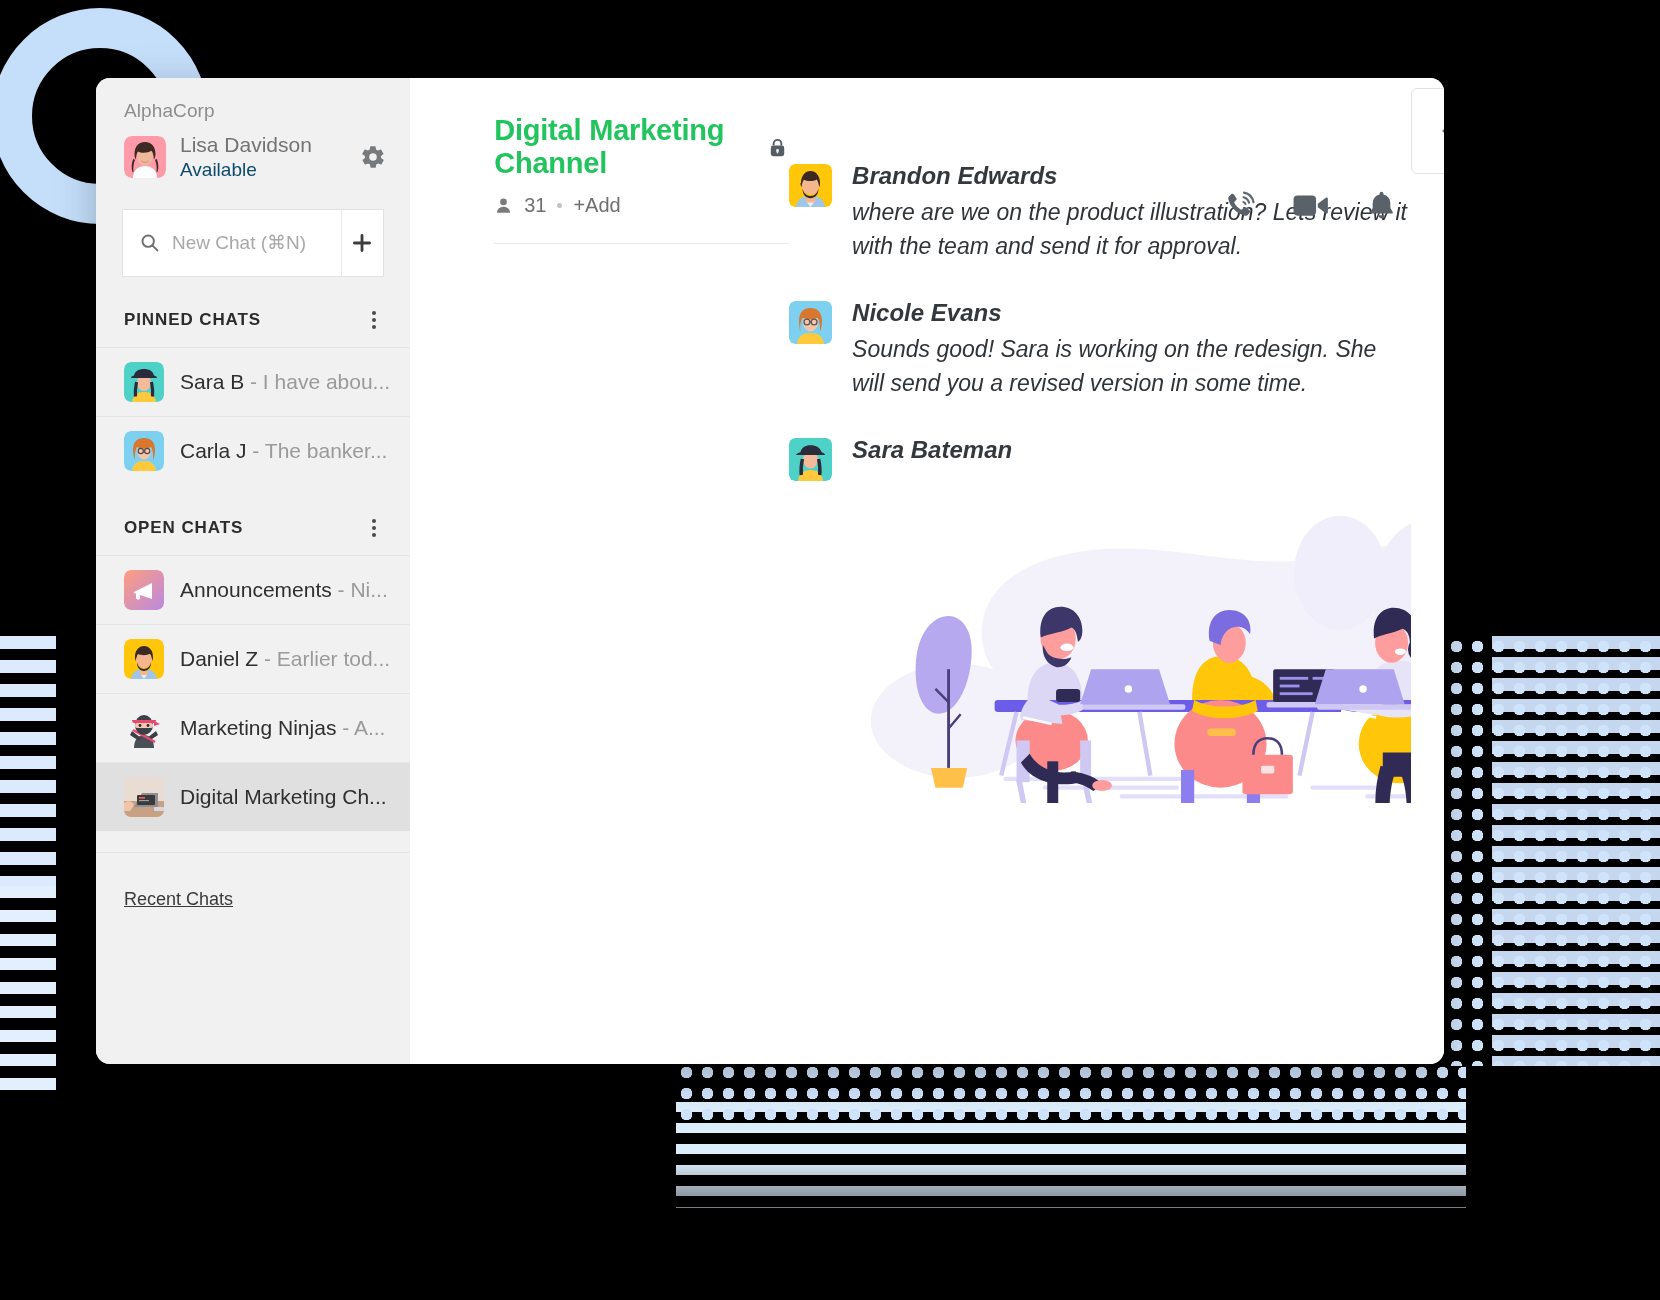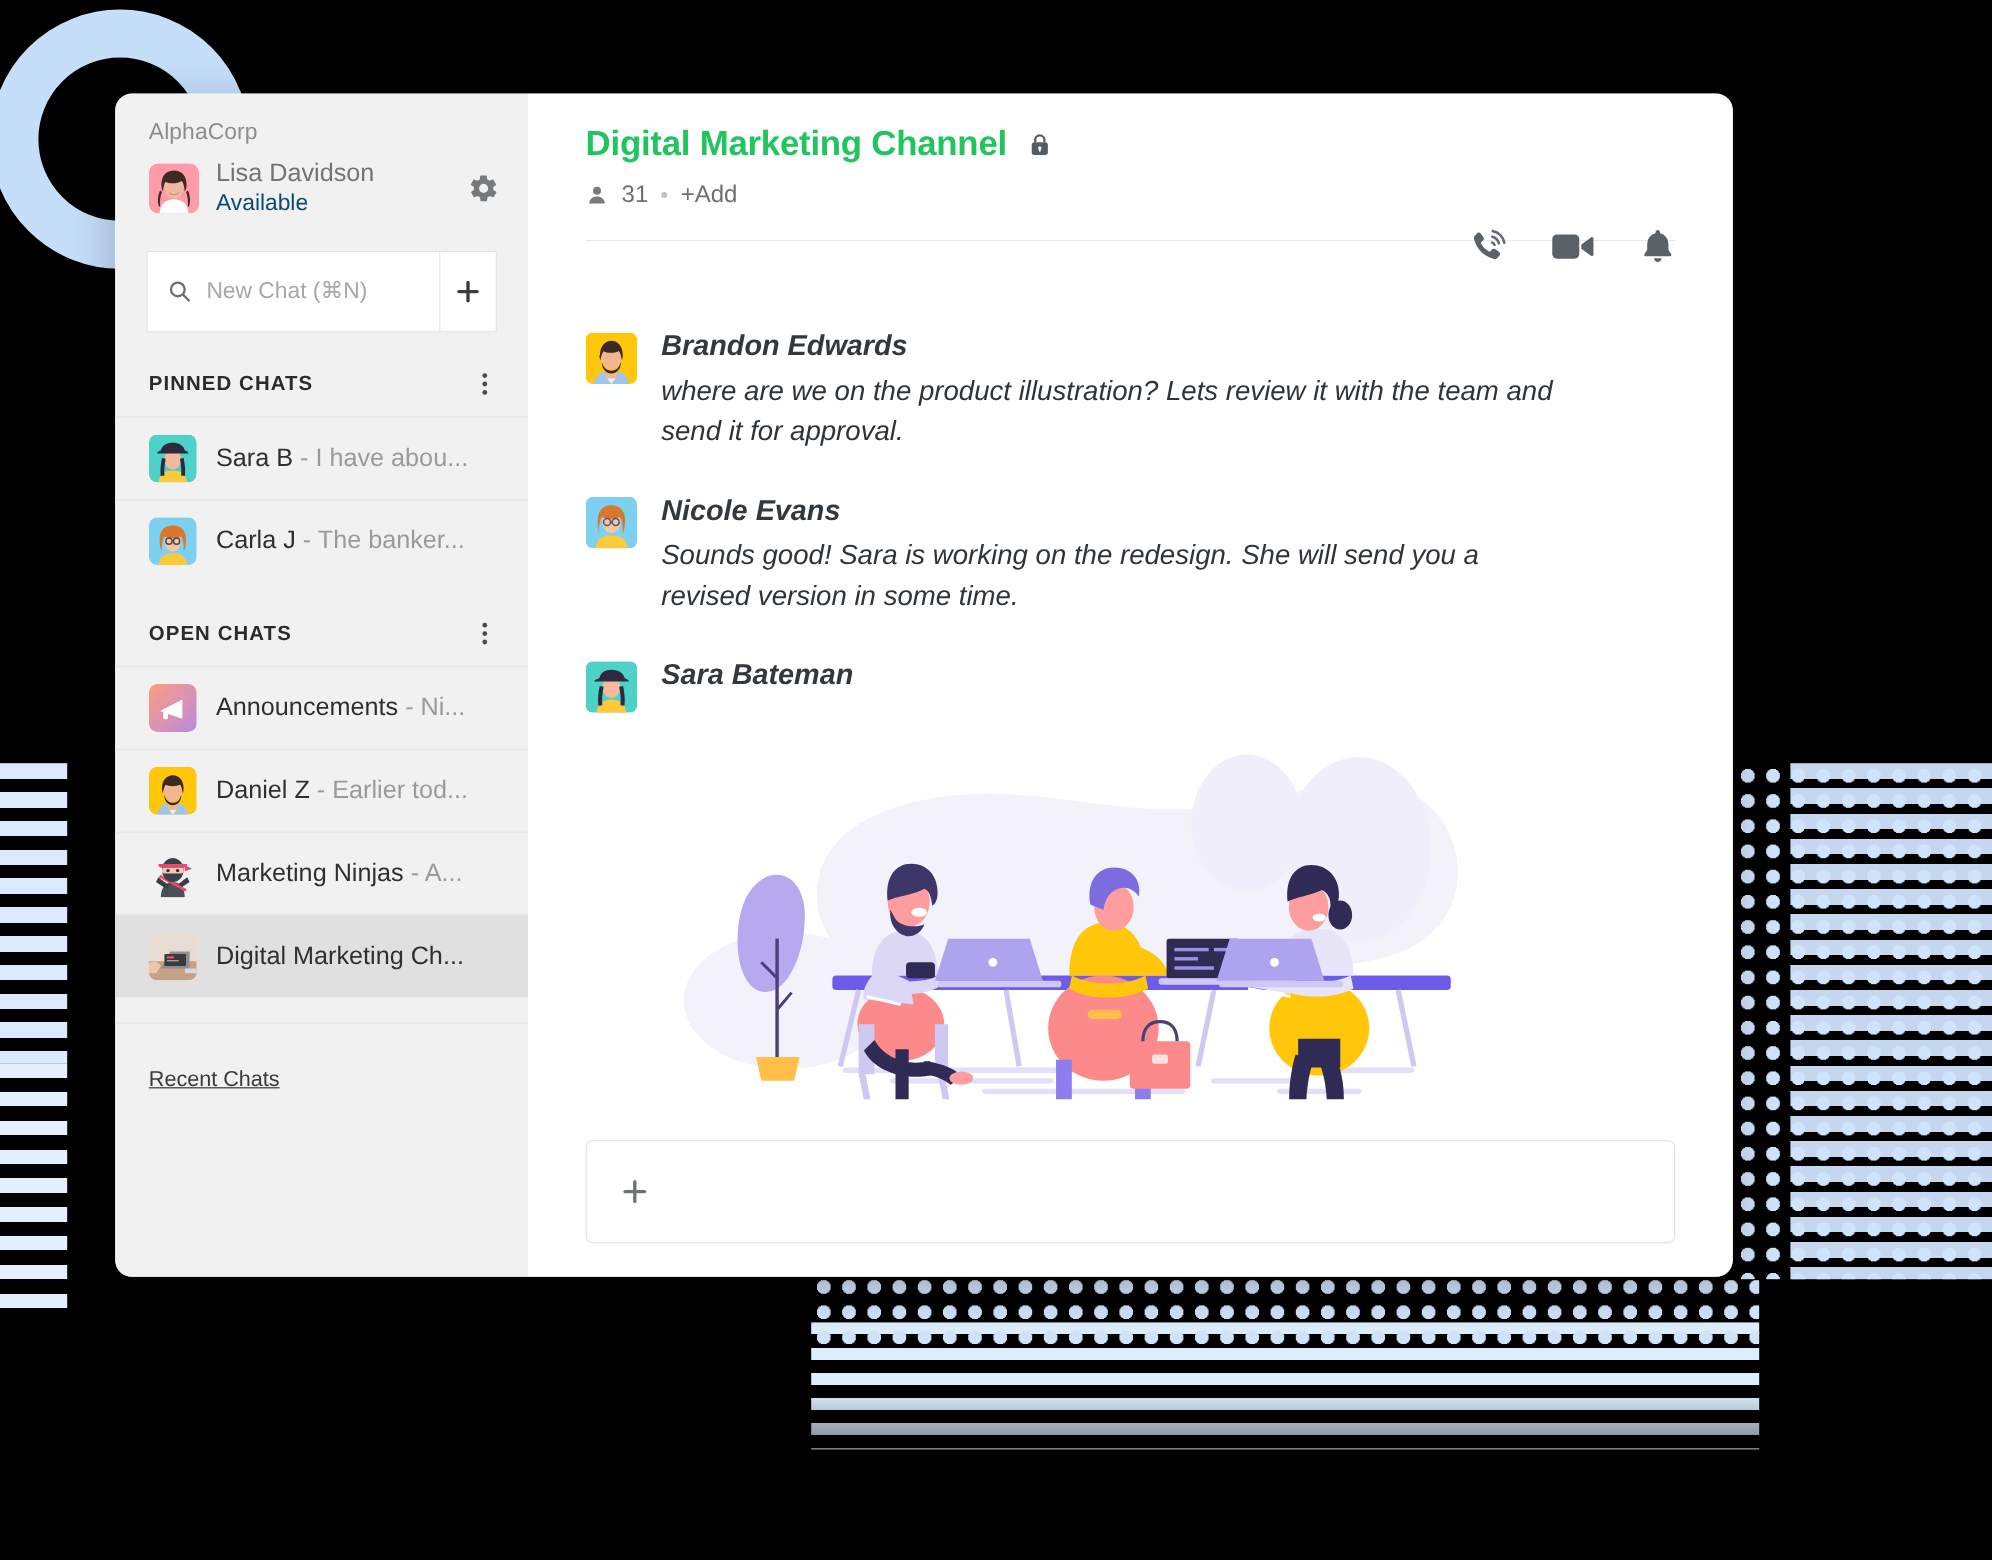--- a/index.html
+++ b/index.html
@@ -105,21 +105,21 @@
   .chat-av { width: 40px; height: 40px; border-radius: 7px; overflow: hidden; flex: 0 0 auto; }
   .chat-label { font-size: 21px; color: #2f2f2f; white-space: nowrap; overflow: hidden; }
   .chat-label .preview { color: #9a9a9a; }
   .sect-gap { height: 22px; border-bottom: 1px solid #e6e6e6; }
   .recent {
     font-size: 18px; color: #3a3a3a; text-decoration: underline;
     padding: 36px 28px 0 28px; cursor: pointer; display: inline-block;
   }
 
   
-  .main { flex: 1 1 auto; height: 100%; background: #fff; display: flex; flex-direction: column; padding: 0 48px; }
+  .main { flex: 1 1 auto; height: 100%; background: #fff; display: flex; flex-direction: row; padding: 10px 48px; margin-left: 36px; }
   .main-head { padding: 26px 0 0 0; }
   .title-row { display: flex; align-items: center; gap: 16px; }
   .ch-title { font-size: 29px; font-weight: bold; color: #21c45d; letter-spacing: -.2px; }
   .sub-row { display: flex; align-items: center; gap: 11px; margin-top: 14px; }
   .members { font-size: 20px; color: #6f6f6f; }
   .dot-sep { width: 5px; height: 5px; border-radius: 50%; background: #c2c2c2; }
   .addlink { font-size: 20px; color: #6f6f6f; cursor: pointer; }
   .head-actions { position: absolute; right: 48px; top: 112px; display: flex; gap: 38px; align-items: center; }
   .hr { height: 1px; background: #e9e9e9; margin-top: 26px; }
 

